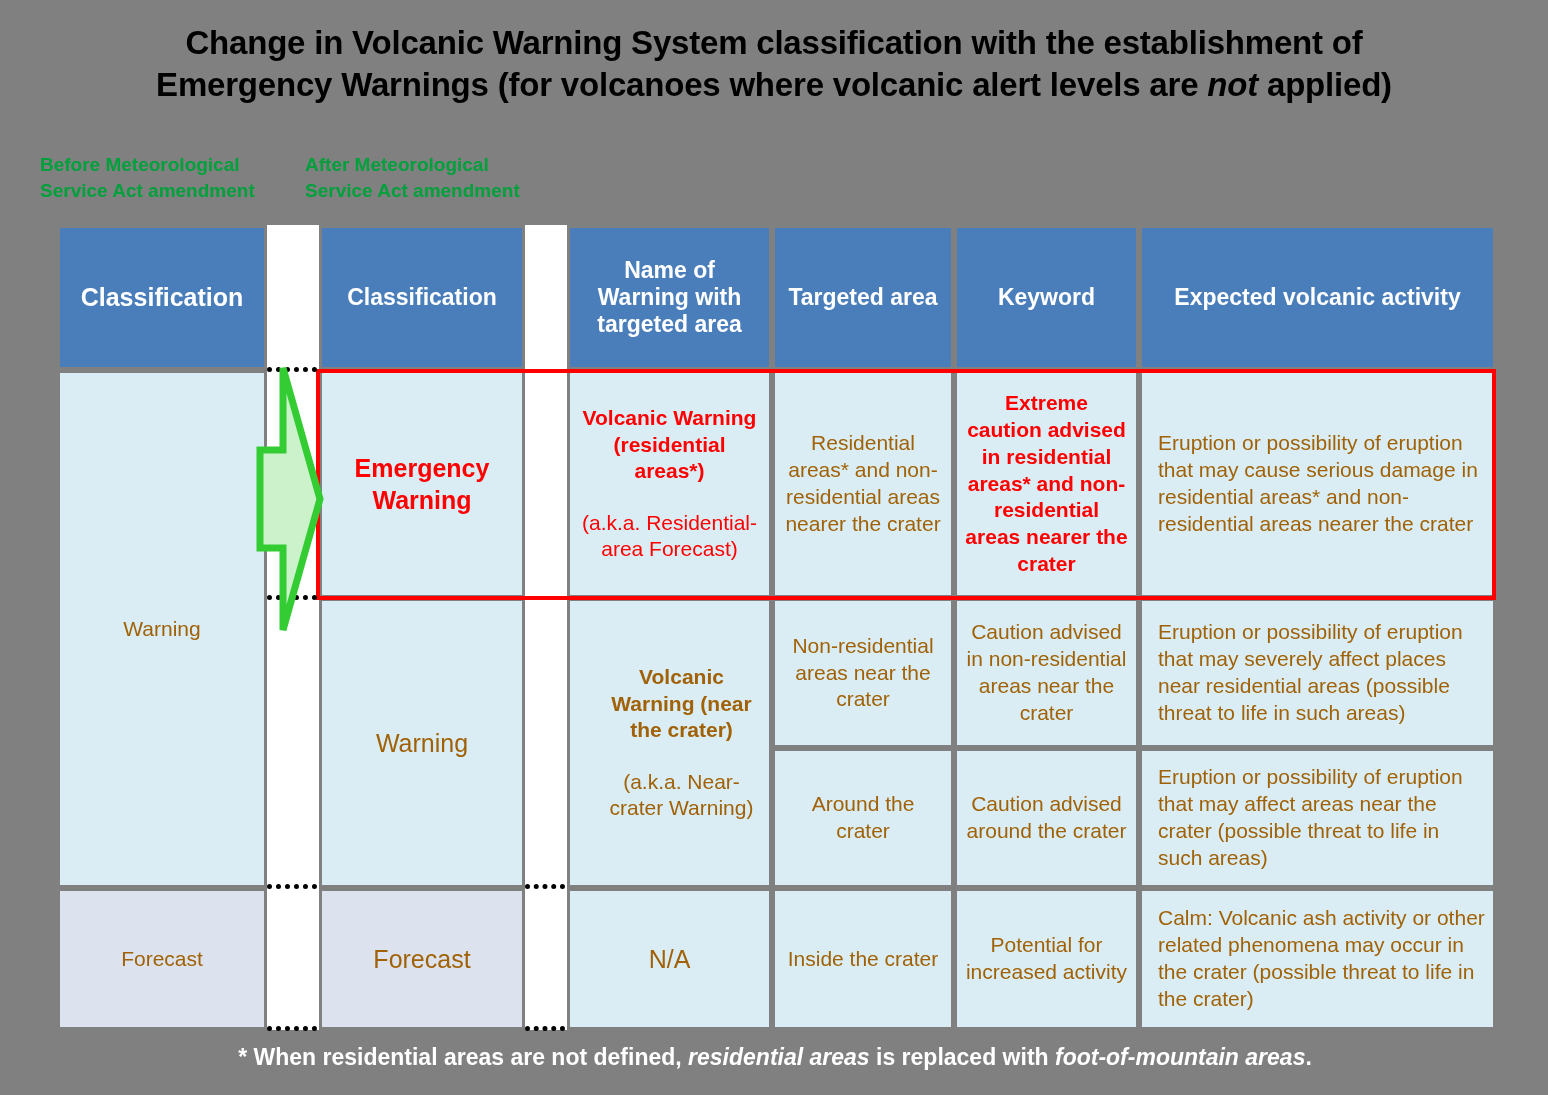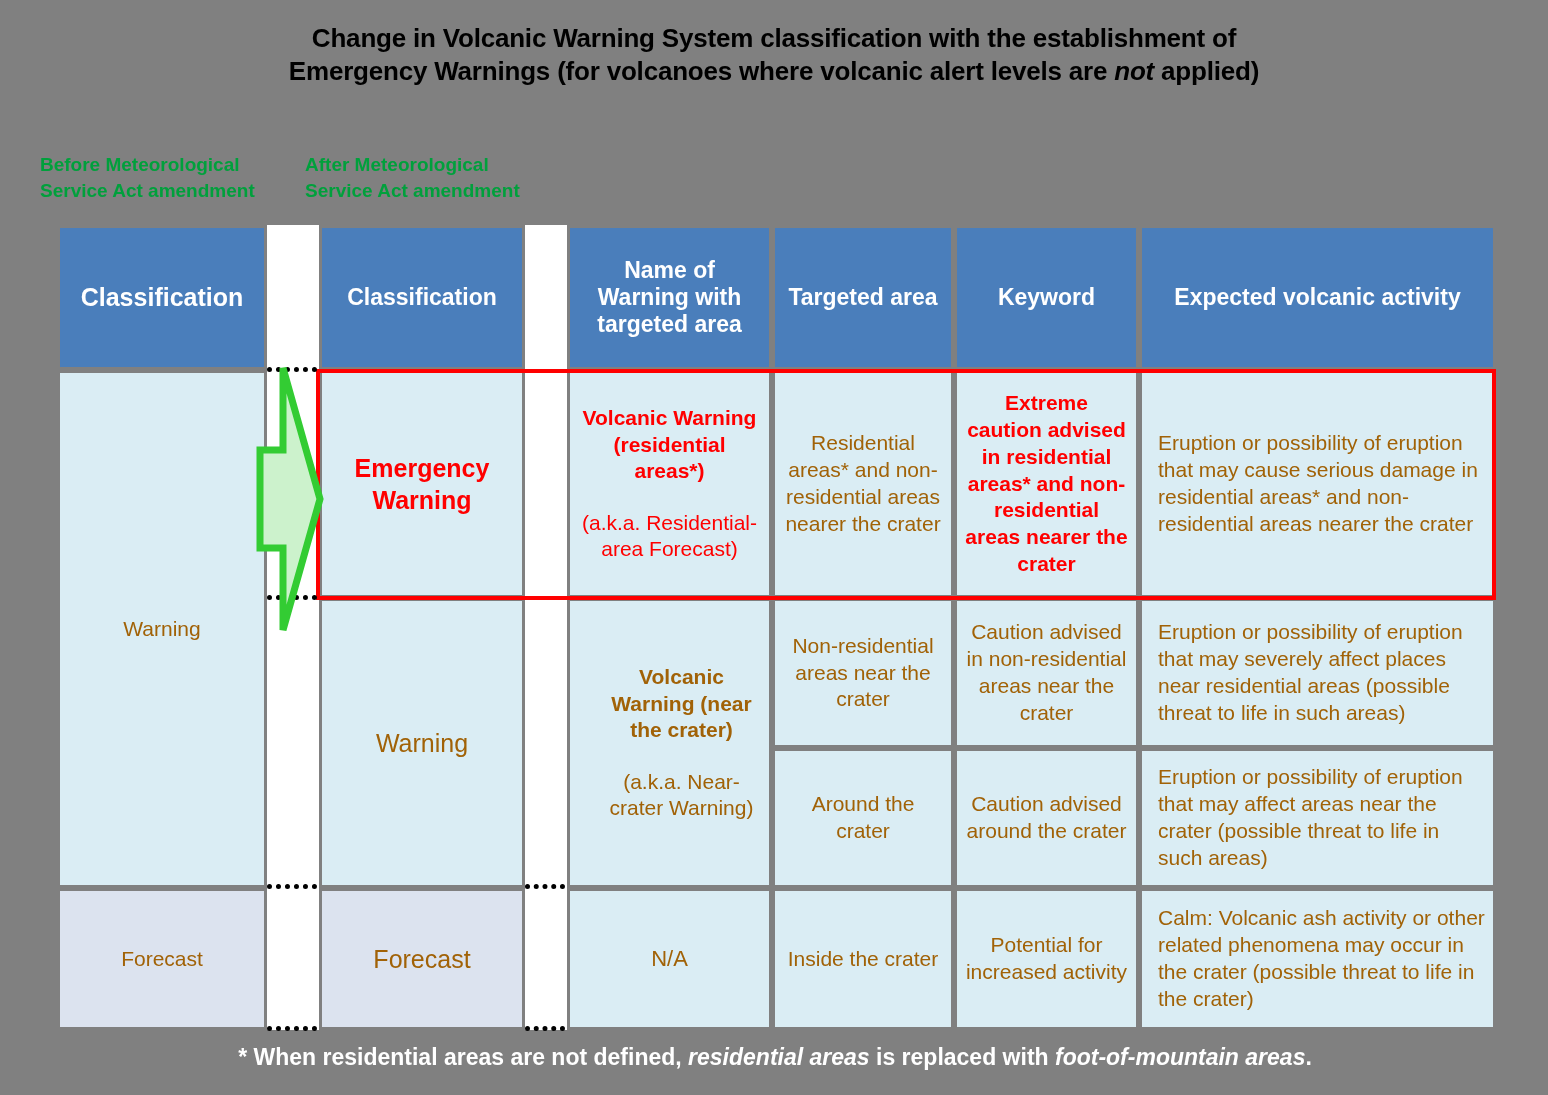--- a/index.html
+++ b/index.html
@@ -15,21 +15,21 @@
     position: relative;
   }
 
   
   #slide-title {
     position: absolute;
     left: 60px;
     top: 22px;
     width: 1428px;
     text-align: center;
-    font-size: 26px;
+    font-size: 33px;
     font-weight: bold;
     line-height: 1.28;
     color: #000000;
     letter-spacing: -0.2px;
   }
   #slide-title .ital-bold { font-style: italic; font-weight: bold; }
 
   
   .green-caption {
     position: absolute;
@@ -188,21 +188,21 @@
   <div class="cell" style="grid-column:6; grid-row:3;">Non-residential areas near the crater</div>
   <div class="cell" style="grid-column:7; grid-row:3;">Caution advised in non-residential areas near the crater</div>
   <div class="cell align-left" style="grid-column:8; grid-row:3;">Eruption or possibility of eruption that may severely affect places near residential areas (possible threat to life in such areas)</div>
 
   <div class="cell" style="grid-column:6; grid-row:4;">Around the crater</div>
   <div class="cell" style="grid-column:7; grid-row:4;">Caution advised around the crater</div>
   <div class="cell align-left" style="grid-column:8; grid-row:4;">Eruption or possibility of eruption that may affect areas near the crater (possible threat to life in such areas)</div>
 
   <div class="cell forecast-bg" style="grid-column:1; grid-row:5;">Forecast</div>
   <div class="cell forecast-bg" style="grid-column:3; grid-row:5; font-size:25px;">Forecast</div>
-  <div class="cell" style="grid-column:5; grid-row:5; font-size:22px;">N/A</div>
+  <div class="cell" style="grid-column:5; grid-row:5; font-size:25px;">N/A</div>
   <div class="cell" style="grid-column:6; grid-row:5;">Inside the crater</div>
   <div class="cell" style="grid-column:7; grid-row:5;">Potential for increased activity</div>
   <div class="cell align-left" style="grid-column:8; grid-row:5;">Calm: Volcanic ash activity or other related phenomena may occur in the crater (possible threat to life in the crater)</div>
 
 </div>
 
 <div id="emergency-highlight"></div>
 
 <div class="dotted-tick" style="left:267px; top:367px;  width:50px;"></div>
 <div class="dotted-tick" style="left:267px; top:595px;  width:50px;"></div>

